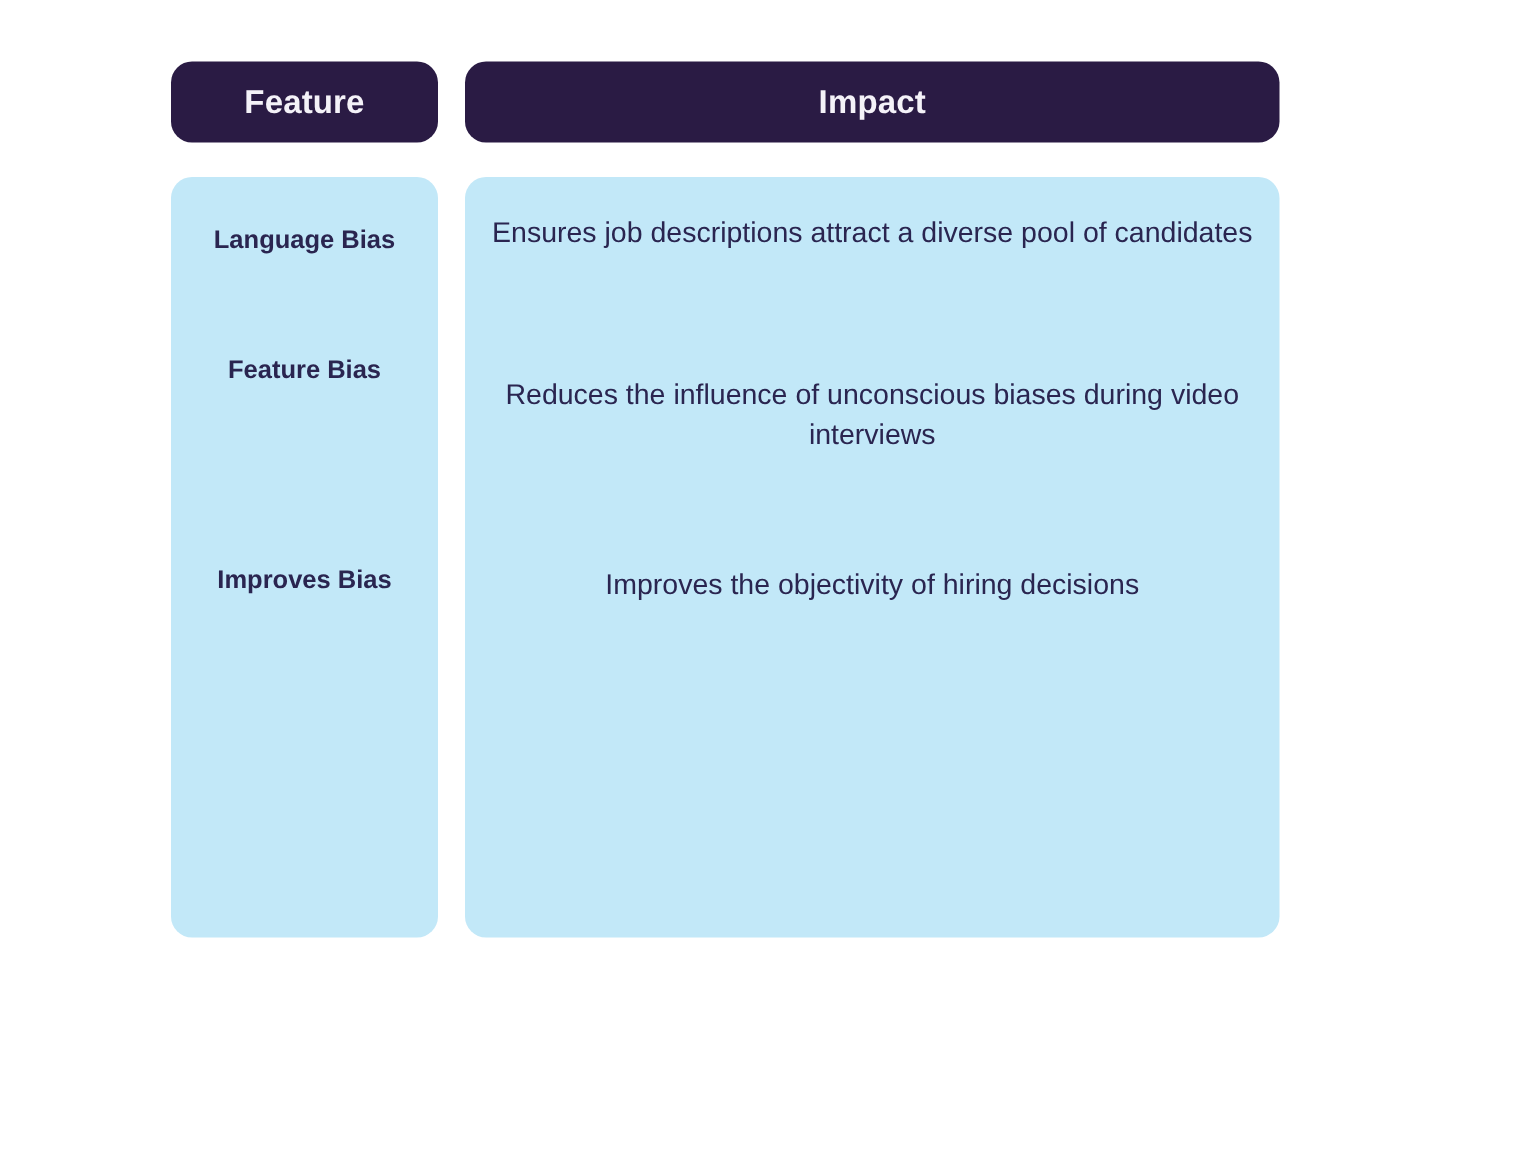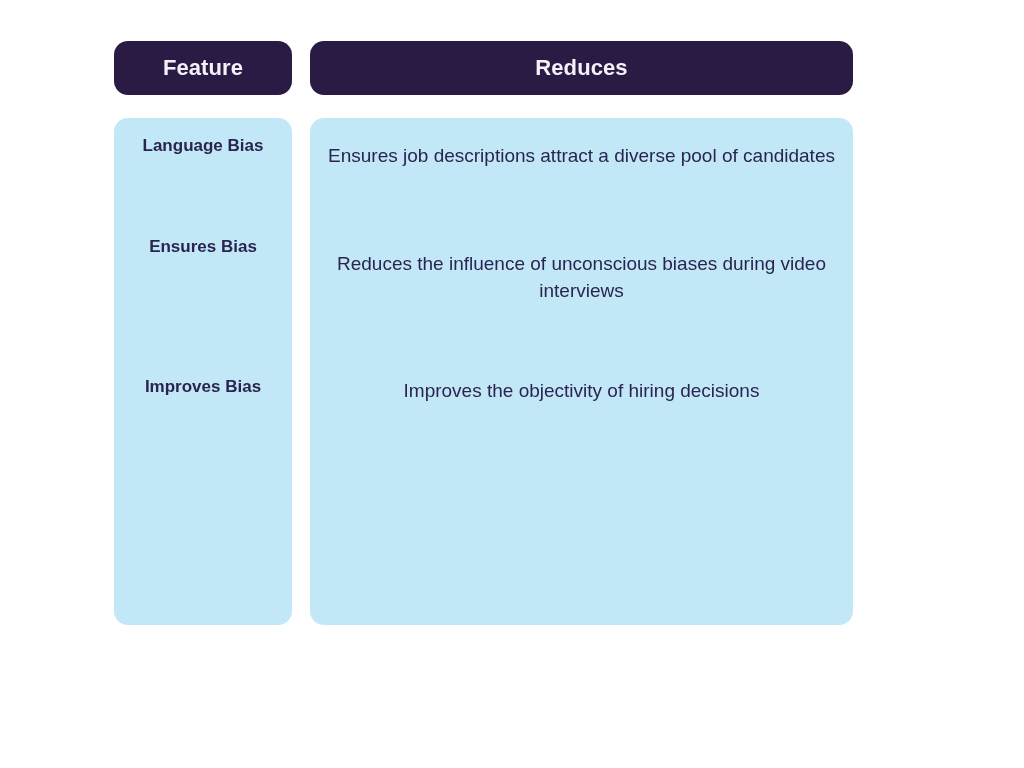--- a/index.html
+++ b/index.html
@@ -75,21 +75,21 @@
     color: #2A2550;
     box-sizing: border-box;
   }
 
   .feature-cell {
     font-size: 17px;
     font-weight: bold;
     line-height: 1.3;
     padding: 0 10px;
   }
-  .feature-cell.row-0 { top: 17px; }
+  .feature-cell.row-0 { top: 31px; }
   .feature-cell.row-1 { top: 118px; }
   .feature-cell.row-2 { top: 258px; }
 
   .impact-cell {
     font-size: 19px;
     font-weight: normal;
     line-height: 1.42;
     padding: 0 18px;
   }
   .impact-cell.row-0 { top: 25px; }
@@ -102,30 +102,30 @@
 <div id="comparison-table">
 
   <div class="column feature-column">
 
     <div class="col-header">
       <span class="col-header-label">Feature</span>
     </div>
 
     <div class="col-body">
       <div class="cell feature-cell row-0">Language Bias</div>
-      <div class="cell feature-cell row-1">Ensures Bias</div>
+      <div class="cell feature-cell row-1">Feature Bias</div>
       <div class="cell feature-cell row-2">Improves Bias</div>
     </div>
 
   </div>
 
   <div class="column impact-column">
 
     <div class="col-header">
-      <span class="col-header-label">Reduces</span>
+      <span class="col-header-label">Impact</span>
     </div>
 
     <div class="col-body">
       <div class="cell impact-cell row-0">Ensures job descriptions attract a diverse pool of candidates</div>
       <div class="cell impact-cell row-1">Reduces the influence of unconscious biases during video interviews</div>
       <div class="cell impact-cell row-2">Improves the objectivity of hiring decisions</div>
     </div>
 
   </div>
 

